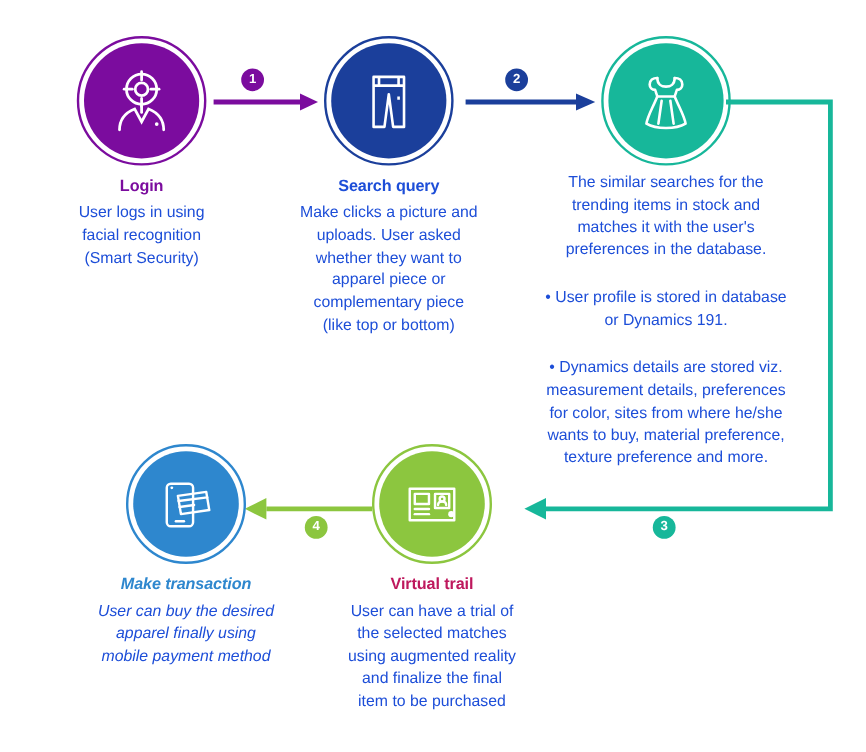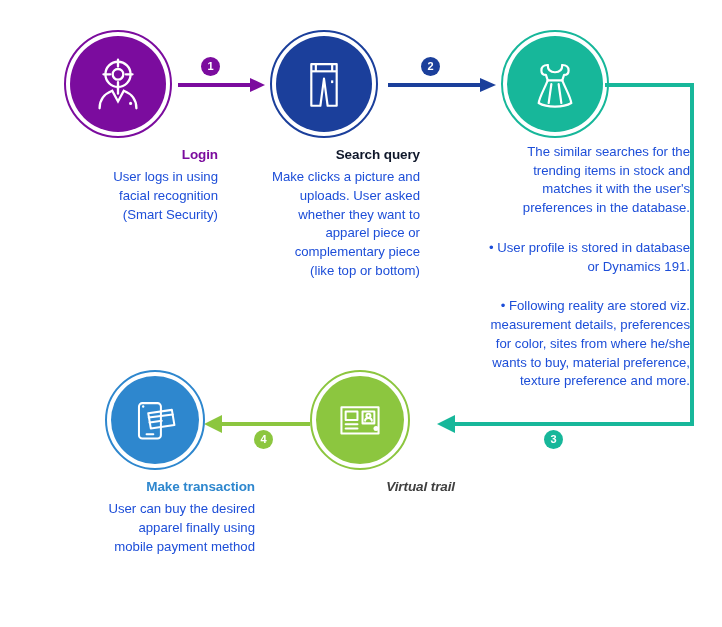--- a/index.html
+++ b/index.html
@@ -24,21 +24,21 @@
     position: absolute;
     left: 0; top: 0;
     width: 722px;
     height: 627px;
     pointer-events: none;
   }
 
   
   .node {
     position: absolute;
-    text-align: right;
+    text-align: center;
   }
   .circle-wrap {
     position: relative;
     margin: 0 auto;
     border-radius: 50%;
     box-sizing: border-box;
   }
   .ring-outer {
     position: absolute;
     left: 0; top: 0;
@@ -158,21 +158,21 @@
           <g fill="none" stroke="#ffffff" stroke-width="2.4" stroke-linejoin="round">
             <path d="M 18 10 L 46 10 L 46 56 L 36 56 L 32 26 L 28 56 L 18 56 Z"></path>
             <line x1="18" y1="18" x2="46" y2="18"></line>
             <line x1="23" y1="10" x2="23" y2="18"></line>
             <line x1="41" y1="10" x2="41" y2="18"></line>
             <line x1="41" y1="28" x2="41" y2="31"></line>
           </g>
         </svg>
       </div>
     </div>
-    <div class="node-title" style="color:#0f172a;">Search query</div>
+    <div class="node-title" style="color:#1d4ed8;">Search query</div>
     <div class="node-desc">
       <p>Make clicks a picture and</p>
       <p>uploads. User asked</p>
       <p>whether they want to</p>
       <p>apparel piece or</p>
       <p>complementary piece</p>
       <p>(like top or bottom)</p>
     </div>
   </div>
 
@@ -196,21 +196,21 @@
     <div class="node-desc">
       <p>The similar searches for the</p>
       <p>trending items in stock and</p>
       <p>matches it with the user's</p>
       <p>preferences in the database.</p>
       <div class="bullet-item">
         <p>• User profile is stored in database</p>
         <p>or Dynamics 191.</p>
       </div>
       <div class="bullet-item">
-        <p>• Following reality are stored viz.</p>
+        <p>• Dynamics details are stored viz.</p>
         <p>measurement details, preferences</p>
         <p>for color, sites from where he/she</p>
         <p>wants to buy, material preference,</p>
         <p>texture preference and more.</p>
       </div>
     </div>
   </div>
 
   <div class="node" style="left:265px; top:370px; width:190px;">
     <div class="circle-wrap" style="width:100px; height:100px;">
@@ -223,24 +223,31 @@
             <line x1="15" y1="37" x2="29" y2="37"></line>
             <line x1="15" y1="42" x2="29" y2="42"></line>
             <rect x="35" y="22" width="14" height="14"></rect>
             <circle cx="42" cy="27" r="2.4"></circle>
             <path d="M 38 33 C 38 30.5 40 29.5 42 29.5 C 44 29.5 46 30.5 46 33"></path>
             <circle cx="51" cy="42" r="3" fill="#ffffff" stroke="none"></circle>
           </g>
         </svg>
       </div>
     </div>
-    <div class="node-title" style="color:#404040;font-style:italic;">Virtual trail</div>
-  </div>
-
-  <div class="node" style="left:55px; top:370px; width:200px;">
+    <div class="node-title" style="color:#be185d;">Virtual trail</div>
+    <div class="node-desc">
+      <p>User can have a trial of</p>
+      <p>the selected matches</p>
+      <p>using augmented reality</p>
+      <p>and finalize the final</p>
+      <p>item to be purchased</p>
+    </div>
+  </div>
+
+  <div class="node" style="left:55px; top:370px; width:200px;font-style:italic;">
     <div class="circle-wrap" style="width:100px; height:100px;">
       <div class="ring-outer" style="border-color:#2E87CE;"></div>
       <div class="disc" style="background:#2E87CE;">
         <svg width="54" height="54" viewBox="0 0 64 64">
           <g fill="none" stroke="#ffffff" stroke-width="2.4" stroke-linejoin="round" stroke-linecap="round">
             <rect x="13" y="12" width="26" height="42" rx="4"></rect>
             <line x1="22" y1="49" x2="30" y2="49"></line>
             <circle cx="18" cy="16" r="1.4" fill="#ffffff" stroke="none"></circle>
             <path d="M 24 24 L 52 20 L 55 38 L 27 42 Z"></path>
             <line x1="24.6" y1="29" x2="53" y2="25.5"></line>

